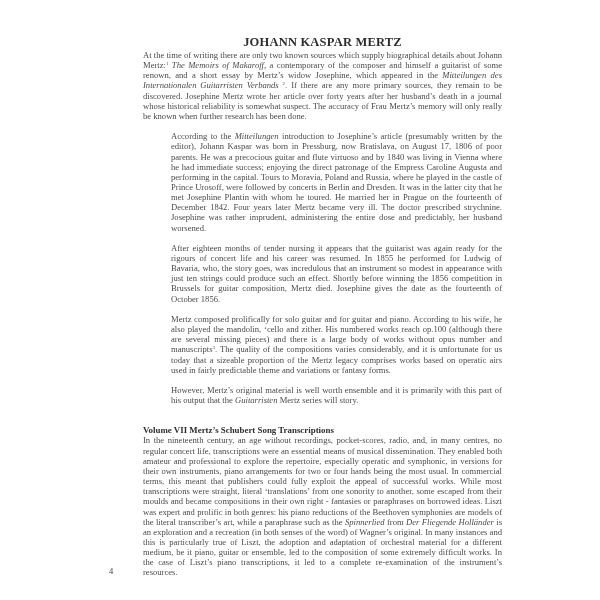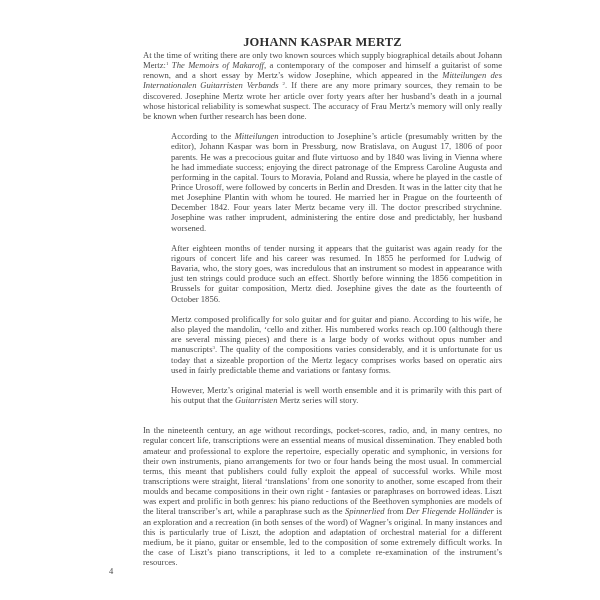--- a/index.html
+++ b/index.html
@@ -33,18 +33,19 @@
 <div class="page">
   <h1 class="title">JOHANN KASPAR MERTZ</h1>
   <div id="intro">
       <p><span>At the time of writing there are only two known sources which supply biographical details about Johann Mertz:</span><sup>1</sup><span> </span><i>The Memoirs of Makaroff,</i><span> a contemporary of the composer and himself a guitarist of some renown, and a short essay by Mertz’s widow Josephine, which appeared in the </span><i>Mitteilungen des Internationalen Guitarristen Verbands</i><span> </span><sup>2</sup><span>. If there are any more primary sources, they remain to be discovered. Josephine Mertz wrote her article over forty years after her husband’s death in a journal whose historical reliability is somewhat suspect. The accuracy of Frau Mertz’s memory will only really be known when further research has been done.</span></p>
       <p><span>According to the </span><i>Mitteilungen</i><span> introduction to Josephine’s article (presumably written by the editor), Johann Kaspar was born in Pressburg, now Bratislava, on August 17, 1806 of poor parents. He was a precocious guitar and flute virtuoso and by 1840 was living in Vienna where he had immediate success; enjoying the direct patronage of the Empress Caroline Augusta and performing in the capital. Tours to Moravia, Poland and Russia, where he played in the castle of Prince Urosoff, were followed by concerts in Berlin and Dresden. It was in the latter city that he met Josephine Plantin with whom he toured. He married her in Prague on the fourteenth of December 1842. Four years later Mertz became very ill. The doctor prescribed strychnine. Josephine was rather imprudent, administering the entire dose and predictably, her husband worsened.</span></p>
       <p><span>After eighteen months of tender nursing it appears that the guitarist was again ready for the rigours of concert life and his career was resumed. In 1855 he performed for Ludwig of Bavaria, who, the story goes, was incredulous that an instrument so modest in appearance with just ten strings could produce such an effect. Shortly before winning the 1856 competition in Brussels for guitar composition, Mertz died. Josephine gives the date as the fourteenth of October 1856.</span></p>
       <p><span>Mertz composed prolifically for solo guitar and for guitar and piano. According to his wife, he also played the mandolin, ‘cello and zither. His numbered works reach op.100 (although there are several missing pieces) and there is a large body of works without opus number and manuscripts</span><sup>3</sup><span>. The quality of the compositions varies considerably, and it is unfortunate for us today that a sizeable proportion of the Mertz legacy comprises works based on operatic airs used in fairly predictable theme and variations or fantasy forms.</span></p>
       <p><span>However, Mertz’s original material is well worth ensemble and it is primarily with this part of his output that the </span><i>Guitarristen</i><span> Mertz series will story.</span></p>
     </div>
   <div class="gap-section"></div>
+  <h2 class="section-heading">Volume VII Mertz’s Schubert Song Transcriptions</h2>
   <div id="section-body">
       <p><span>In the nineteenth century, an age without recordings, pocket-scores, radio, and, in many centres, no regular concert life, transcriptions were an essential means of musical dissemination. They enabled both amateur and professional to explore the repertoire, especially operatic and symphonic, in versions for their own instruments, piano arrangements for two or four hands being the most usual. In commercial terms, this meant that publishers could fully exploit the appeal of successful works. While most transcriptions were straight, literal ‘translations’ from one sonority to another, some escaped from their moulds and became compositions in their own right - fantasies or paraphrases on borrowed ideas. Liszt was expert and prolific in both genres: his piano reductions of the Beethoven symphonies are models of the literal transcriber’s art, while a paraphrase such as the </span><i>Spinnerlied</i><span> from </span><i>Der Fliegende Holländer</i><span> is an exploration and a recreation (in both senses of the word) of Wagner’s original. In many instances and this is particularly true of Liszt, the adoption and adaptation of orchestral material for a different medium, be it piano, guitar or ensemble, led to the composition of some extremely difficult works. In the case of Liszt’s piano transcriptions, it led to a complete re-examination of the instrument’s resources.</span></p>
     </div>
 </div>
 
 <div class="page-number">4</div>
 
 </body></html>

